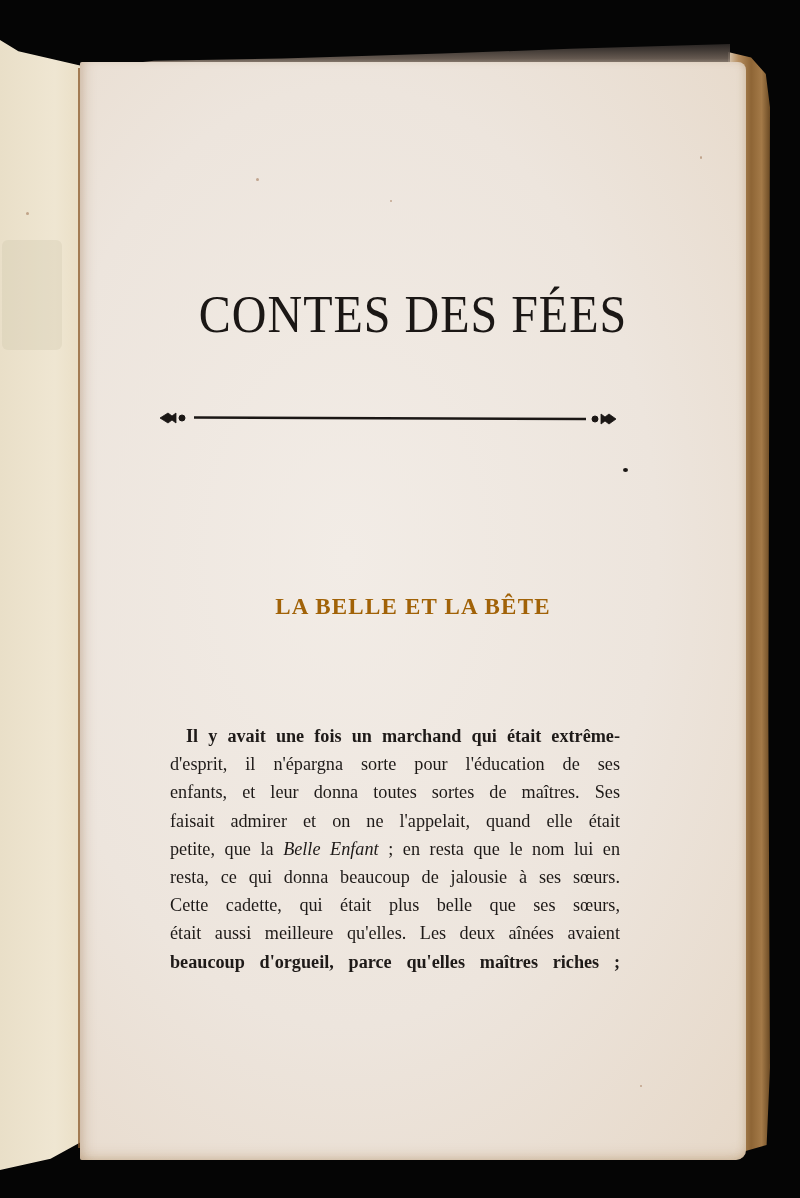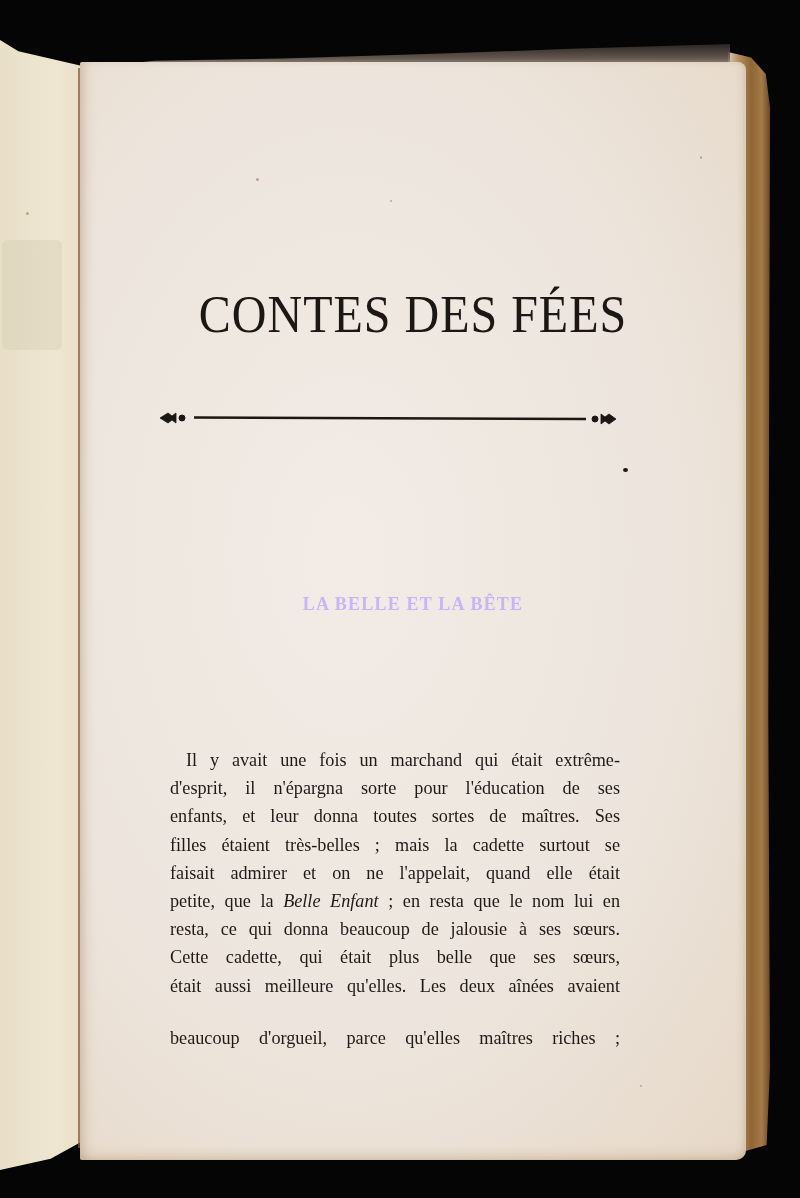--- a/index.html
+++ b/index.html
@@ -93,42 +93,42 @@
     border-radius: 50%;
   }
 
   .story-title {
     position: absolute;
     left: 80px; width: 666px;
     top: 594px;
     text-align: center;
     font-family: "Liberation Serif", serif;
     font-weight: 700;
-    font-size: 18px;
+    font-size: 23px;
     letter-spacing: 1.2px;
-    color: #c4b5fd;
+    color: #a16207;
   }
 
   .body-text {
     position: absolute;
     left: 170px; top: 722px;
     width: 450px;
     font-family: "Liberation Serif", serif;
     font-size: 18.2px;
     line-height: 28.2px;
     color: #1e1a18;
   }
   .body-text .line {
     display: block;
     white-space: nowrap;
     text-align: justify;
     text-align-last: justify;
   }
   .body-text .line.indent { padding-left: 16px; }
-  .body-text .line.bold { font-weight: 400; margin-top: 24px; }
+  .body-text .line.bold { font-weight: 700; }
   .body-text em { }
 
   .speck { position: absolute; border-radius: 50%; background: #a47a5a; opacity: 0.6; }
 </style>
 </head>
 <body>
 
 <div class="scene">
   <div class="left-page">
     <div class="ghost"></div>
@@ -151,21 +151,20 @@
   </svg>
 
   <div class="dot"></div>
 
   <div class="story-title">LA BELLE ET LA BÊTE</div>
 
   <div class="body-text">
     <span class="line indent bold">Il y avait une fois un marchand qui était extrême-</span>
     <span class="line">d'esprit, il n'épargna sorte pour l'éducation de ses</span>
     <span class="line">enfants, et leur donna toutes sortes de maîtres. Ses</span>
-    <span class="line">filles étaient très-belles ; mais la cadette surtout se</span>
     <span class="line">faisait admirer et on ne l'appelait, quand elle était</span>
     <span class="line"><span>petite, que la </span><em>Belle Enfant</em><span> ; en resta que le nom lui en</span></span>
     <span class="line">resta, ce qui donna beaucoup de jalousie à ses sœurs.</span>
     <span class="line">Cette cadette, qui était plus belle que ses sœurs,</span>
     <span class="line">était aussi meilleure qu'elles. Les deux aînées avaient</span>
     <span class="line bold">beaucoup d'orgueil, parce qu'elles maîtres riches ;</span>
   </div>
 
   <div class="speck" style="left:256px;top:178px;width:3px;height:3px;"></div>
   <div class="speck" style="left:390px;top:200px;width:2px;height:2px;"></div>

